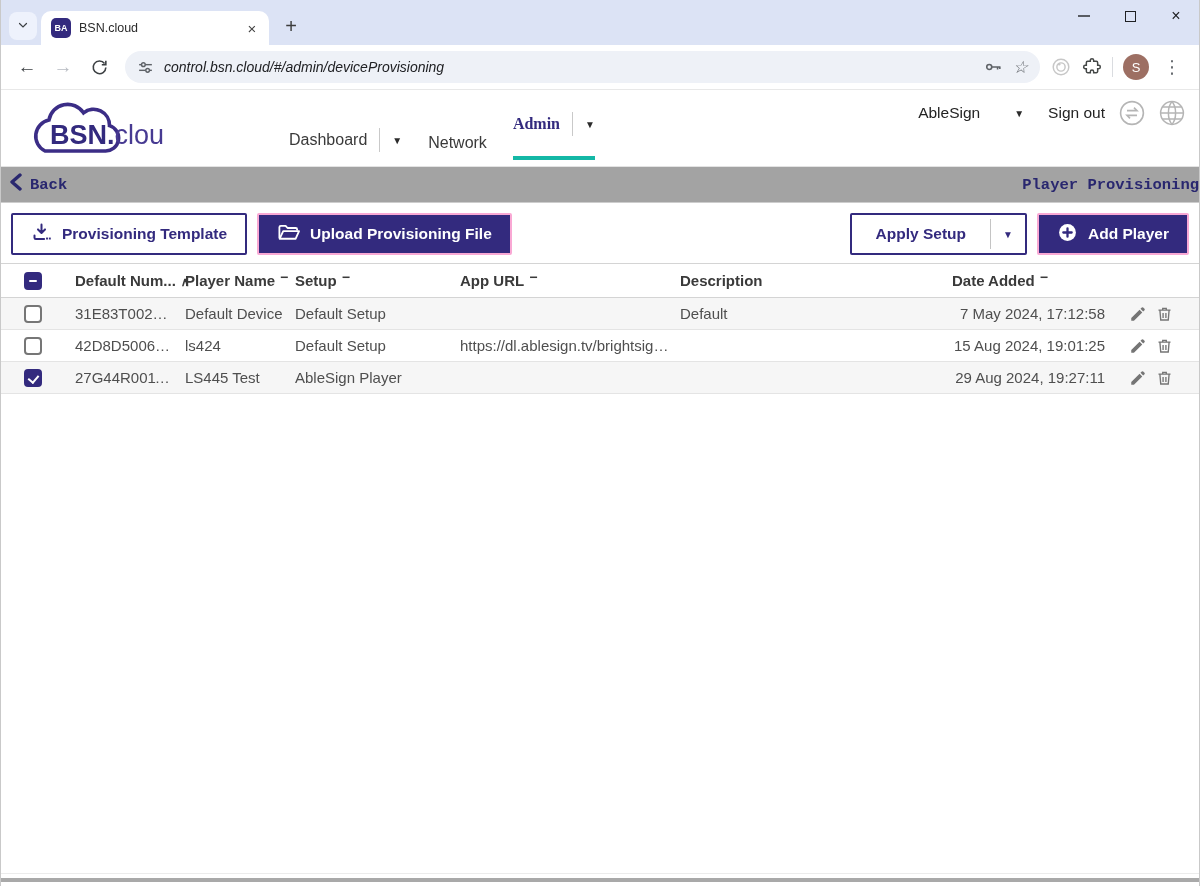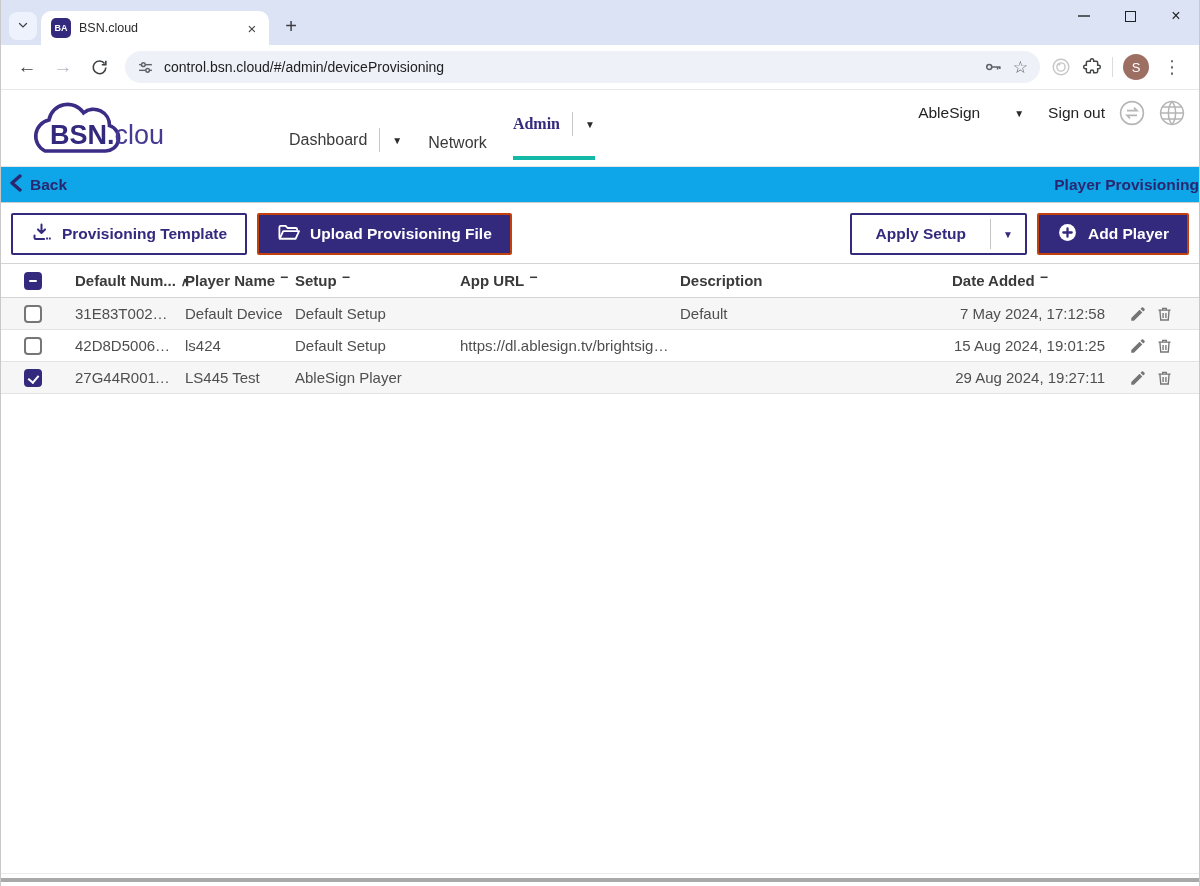--- a/index.html
+++ b/index.html
@@ -25,21 +25,21 @@
   .win-btn { width:46px; height:32px; display:flex; align-items:center; justify-content:center;
              color:#202124; font-size:16px; cursor:pointer; }
   .maxi { width:11px; height:11px; border:1.5px solid #202124; }
 
   .toolbar { height:45px; background:#fff; display:flex; align-items:center; padding:0 10px;
              gap:4px; flex:0 0 auto; border-bottom:1px solid #e8e8e8; }
   .nav-btn { width:32px; height:32px; display:flex; align-items:center; justify-content:center;
              font-size:19px; color:#3c4043; cursor:pointer; }
   .nav-btn.disabled { color:#b6bac1; }
   .omnibox { flex:1; height:32px; background:#eef1f7; border-radius:16px; margin:0 6px;
-             display:flex; align-items:center; padding:16px 12px; gap:10px; }
+             display:flex; align-items:center; padding:16px 12px; gap:10px;font-style:italic; }
   .omni-url { flex:1; font-size:14px; color:#202124; white-space:nowrap; overflow:hidden; }
   .omni-icon { display:flex; align-items:center; cursor:pointer; }
   .star { font-size:17px; color:#5f6368; }
   .chrome-right { display:flex; align-items:center; gap:10px; padding-right:4px; }
   .divider-v { width:1px; height:20px; background:#dadce0; }
   .avatar { width:26px; height:26px; border-radius:50%; background:#9d6f63; color:#fff;
             font-size:13px; display:flex; align-items:center; justify-content:center; cursor:pointer; }
   .kebab { font-size:18px; color:#5f6368; cursor:pointer; padding:0 4px; }
 
   
@@ -52,34 +52,34 @@
   .nav-label.active { color:#332a7e; font-weight:bold; }
   .nav-sep { width:1px; height:24px; background:#c9c9c9; }
   .nav-caret { font-size:10px; color:#2b2b2b; cursor:pointer; }
   .account-row { position:absolute; right:14px; top:10px; display:flex; align-items:center; gap:14px; }
   .account-name { font-size:15.5px; color:#232323; cursor:pointer; }
   .account-caret { font-size:10px; color:#2b2b2b; margin:0 10px 0 20px; cursor:pointer; }
   .signout { font-size:15.5px; color:#232323; cursor:pointer; }
   .hdr-circle { width:26px; height:26px; display:flex; align-items:center; justify-content:center; cursor:pointer; }
 
   
-  .back-bar { height:37px; background:#0ea5e9; border-top:1px solid #e3e3e3; border-bottom:1px solid #cdcdcd;
-              display:flex; align-items:center; position:relative; flex:0 0 auto; }
+  .back-bar { height:37px; background:#a3a3a3; border-top:1px solid #e3e3e3; border-bottom:1px solid #cdcdcd;
+              display:flex; align-items:center; position:relative; flex:0 0 auto;font-family:Liberation Mono, monospace; }
   .back-link { display:flex; align-items:center; gap:7px; margin-left:8px; cursor:pointer; }
   .back-text { font-size:15.5px; font-weight:bold; color:#29276f; }
   .bar-title { position:absolute; left:0; right:0; text-align:right; font-size:15.5px;
                font-weight:bold; color:#29276f; pointer-events:none; }
 
   
   .main { flex:1; display:flex; flex-direction:column; background:#fff; overflow:hidden; }
   .actions-row { display:flex; align-items:center; padding:10px 10px 8px 10px; flex:0 0 auto; }
   .btn { height:42px; display:flex; align-items:center; gap:10px; font-size:15.5px; font-weight:bold;
          border-radius:2px; cursor:pointer; padding:0 18px; }
   .btn-outline { background:#fff; border:2px solid #332a7e; color:#332a7e; }
-  .btn-filled { background:#332a7e; border:2px solid #c2410c; color:#fff; }
+  .btn-filled { background:#332a7e; border:2px solid #f9a8d4; color:#fff; }
   .btn + .btn { margin-left:10px; }
   .spacer { flex:1; }
   .split-btn { height:42px; display:flex; align-items:stretch; border:2px solid #332a7e;
                border-radius:2px; background:#fff; cursor:pointer; }
   .split-main { display:flex; align-items:center; padding:0 24px; font-size:15.5px; font-weight:bold; color:#332a7e; }
   .split-sep { width:1px; background:#c4c4c4; margin:4px 0; }
   .split-caret { width:34px; display:flex; align-items:center; justify-content:center;
                  color:#332a7e; font-size:10px; }
 
   

